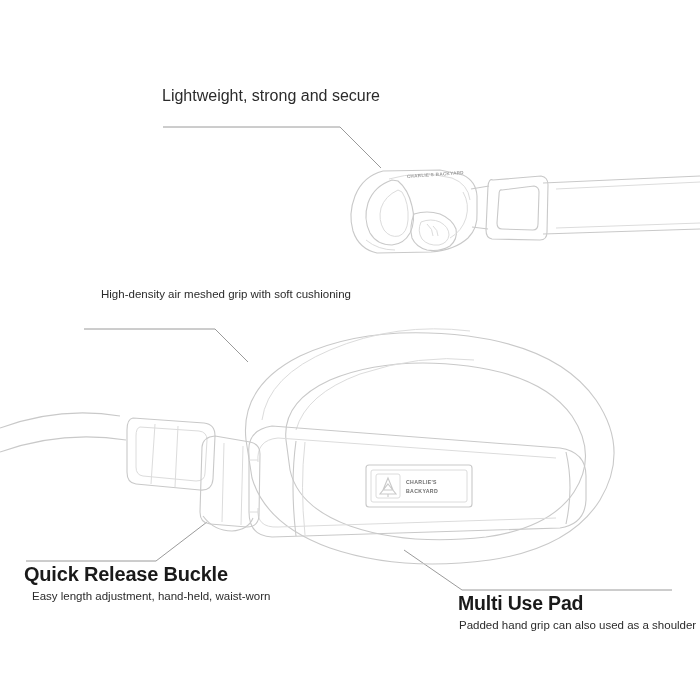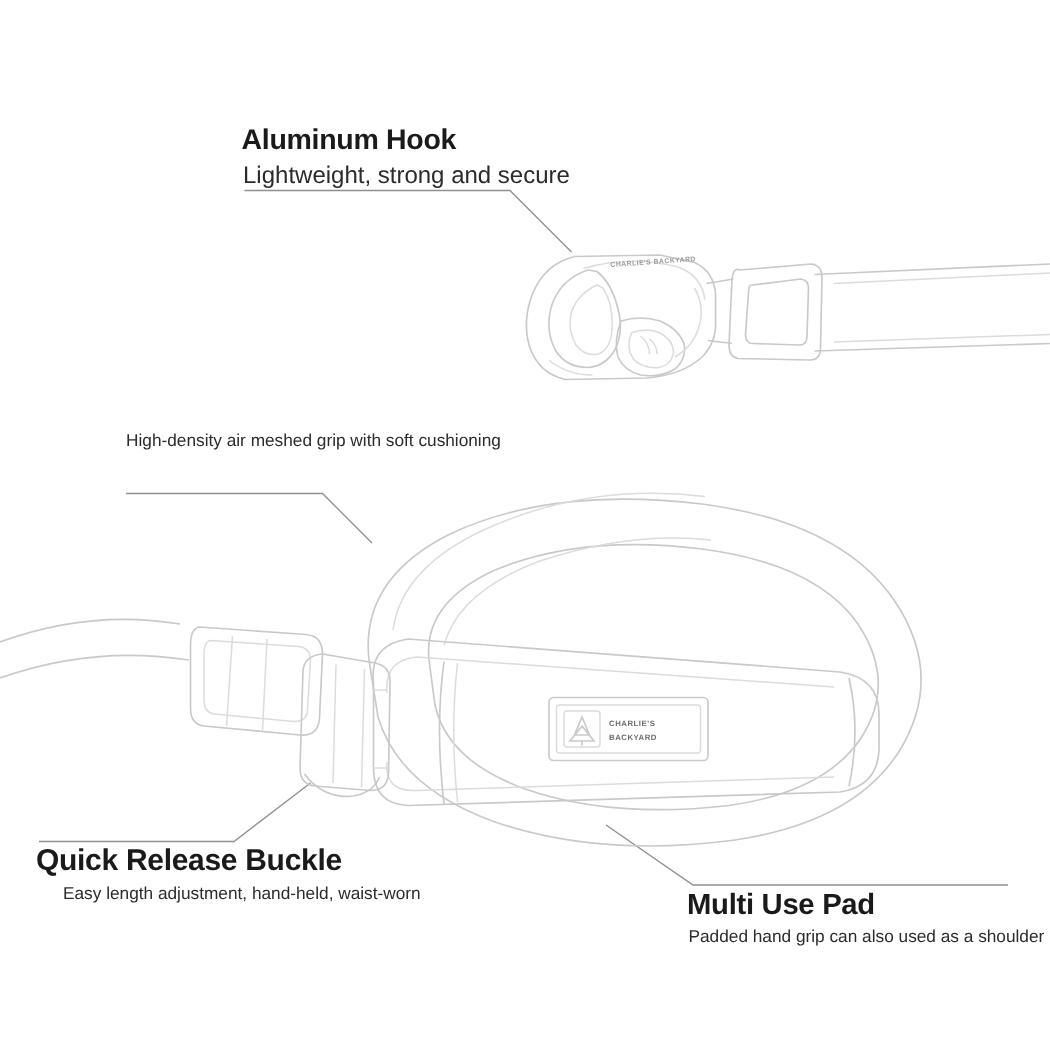--- a/index.html
+++ b/index.html
@@ -41,26 +41,26 @@
   }
 
   
   #callout-hook { left: 161px; top: 83px; }
   #callout-hook .callout-title { font-size: 19px; }
   #callout-hook .callout-sub { font-size: 16px; margin-top: 4px; margin-left: 1px; }
 
   
   #callout-soft { left: 82px; top: 284px; }
   #callout-soft .callout-title { font-size: 19.5px; }
-  #callout-soft .callout-sub { font-size: 11.5px; margin-top: 4px; margin-left: 2px; }
+  #callout-soft .callout-sub { font-size: 11.5px; margin-top: 4px; margin-left: 19px; }
 
   
   #callout-buckle { left: 24px; top: 563px; }
   #callout-buckle .callout-title { font-size: 20px; }
-  #callout-buckle .callout-sub { font-size: 11.5px; margin-top: 4px; margin-left: 18px; }
+  #callout-buckle .callout-sub { font-size: 11.5px; margin-top: 4px; margin-left: 8px; }
 
   
   #callout-pad { left: 458px; top: 592px; }
   #callout-pad .callout-title { font-size: 19.5px; }
   #callout-pad .callout-sub { font-size: 11.5px; margin-top: 4px; margin-left: 1px; }
 
   .brand-tag-text {
     font-family: "Liberation Sans", sans-serif;
     font-size: 5.2px;
     font-weight: bold;
@@ -176,21 +176,20 @@
 
       <path class="stroke" d="M203,516 Q214,531 232,531 Q248,530 253,518"></path>
 
       <path class="stroke-l" d="M258,460 L249,460"></path>
       <path class="stroke-l" d="M258,512 L249,512"></path>
     </g>
 
   </svg>
 
   <div class="callout" id="callout-hook">
-    <div class="callout-title">Aluminum Hook</div>
     <div class="callout-sub">Lightweight, strong and secure</div>
   </div>
 
   <div class="callout" id="callout-soft">
     <div class="callout-sub">High-density air meshed grip with soft cushioning</div>
   </div>
 
   <div class="callout" id="callout-buckle">
     <div class="callout-title">Quick Release Buckle</div>
     <div class="callout-sub">Easy length adjustment, hand-held, waist-worn</div>

